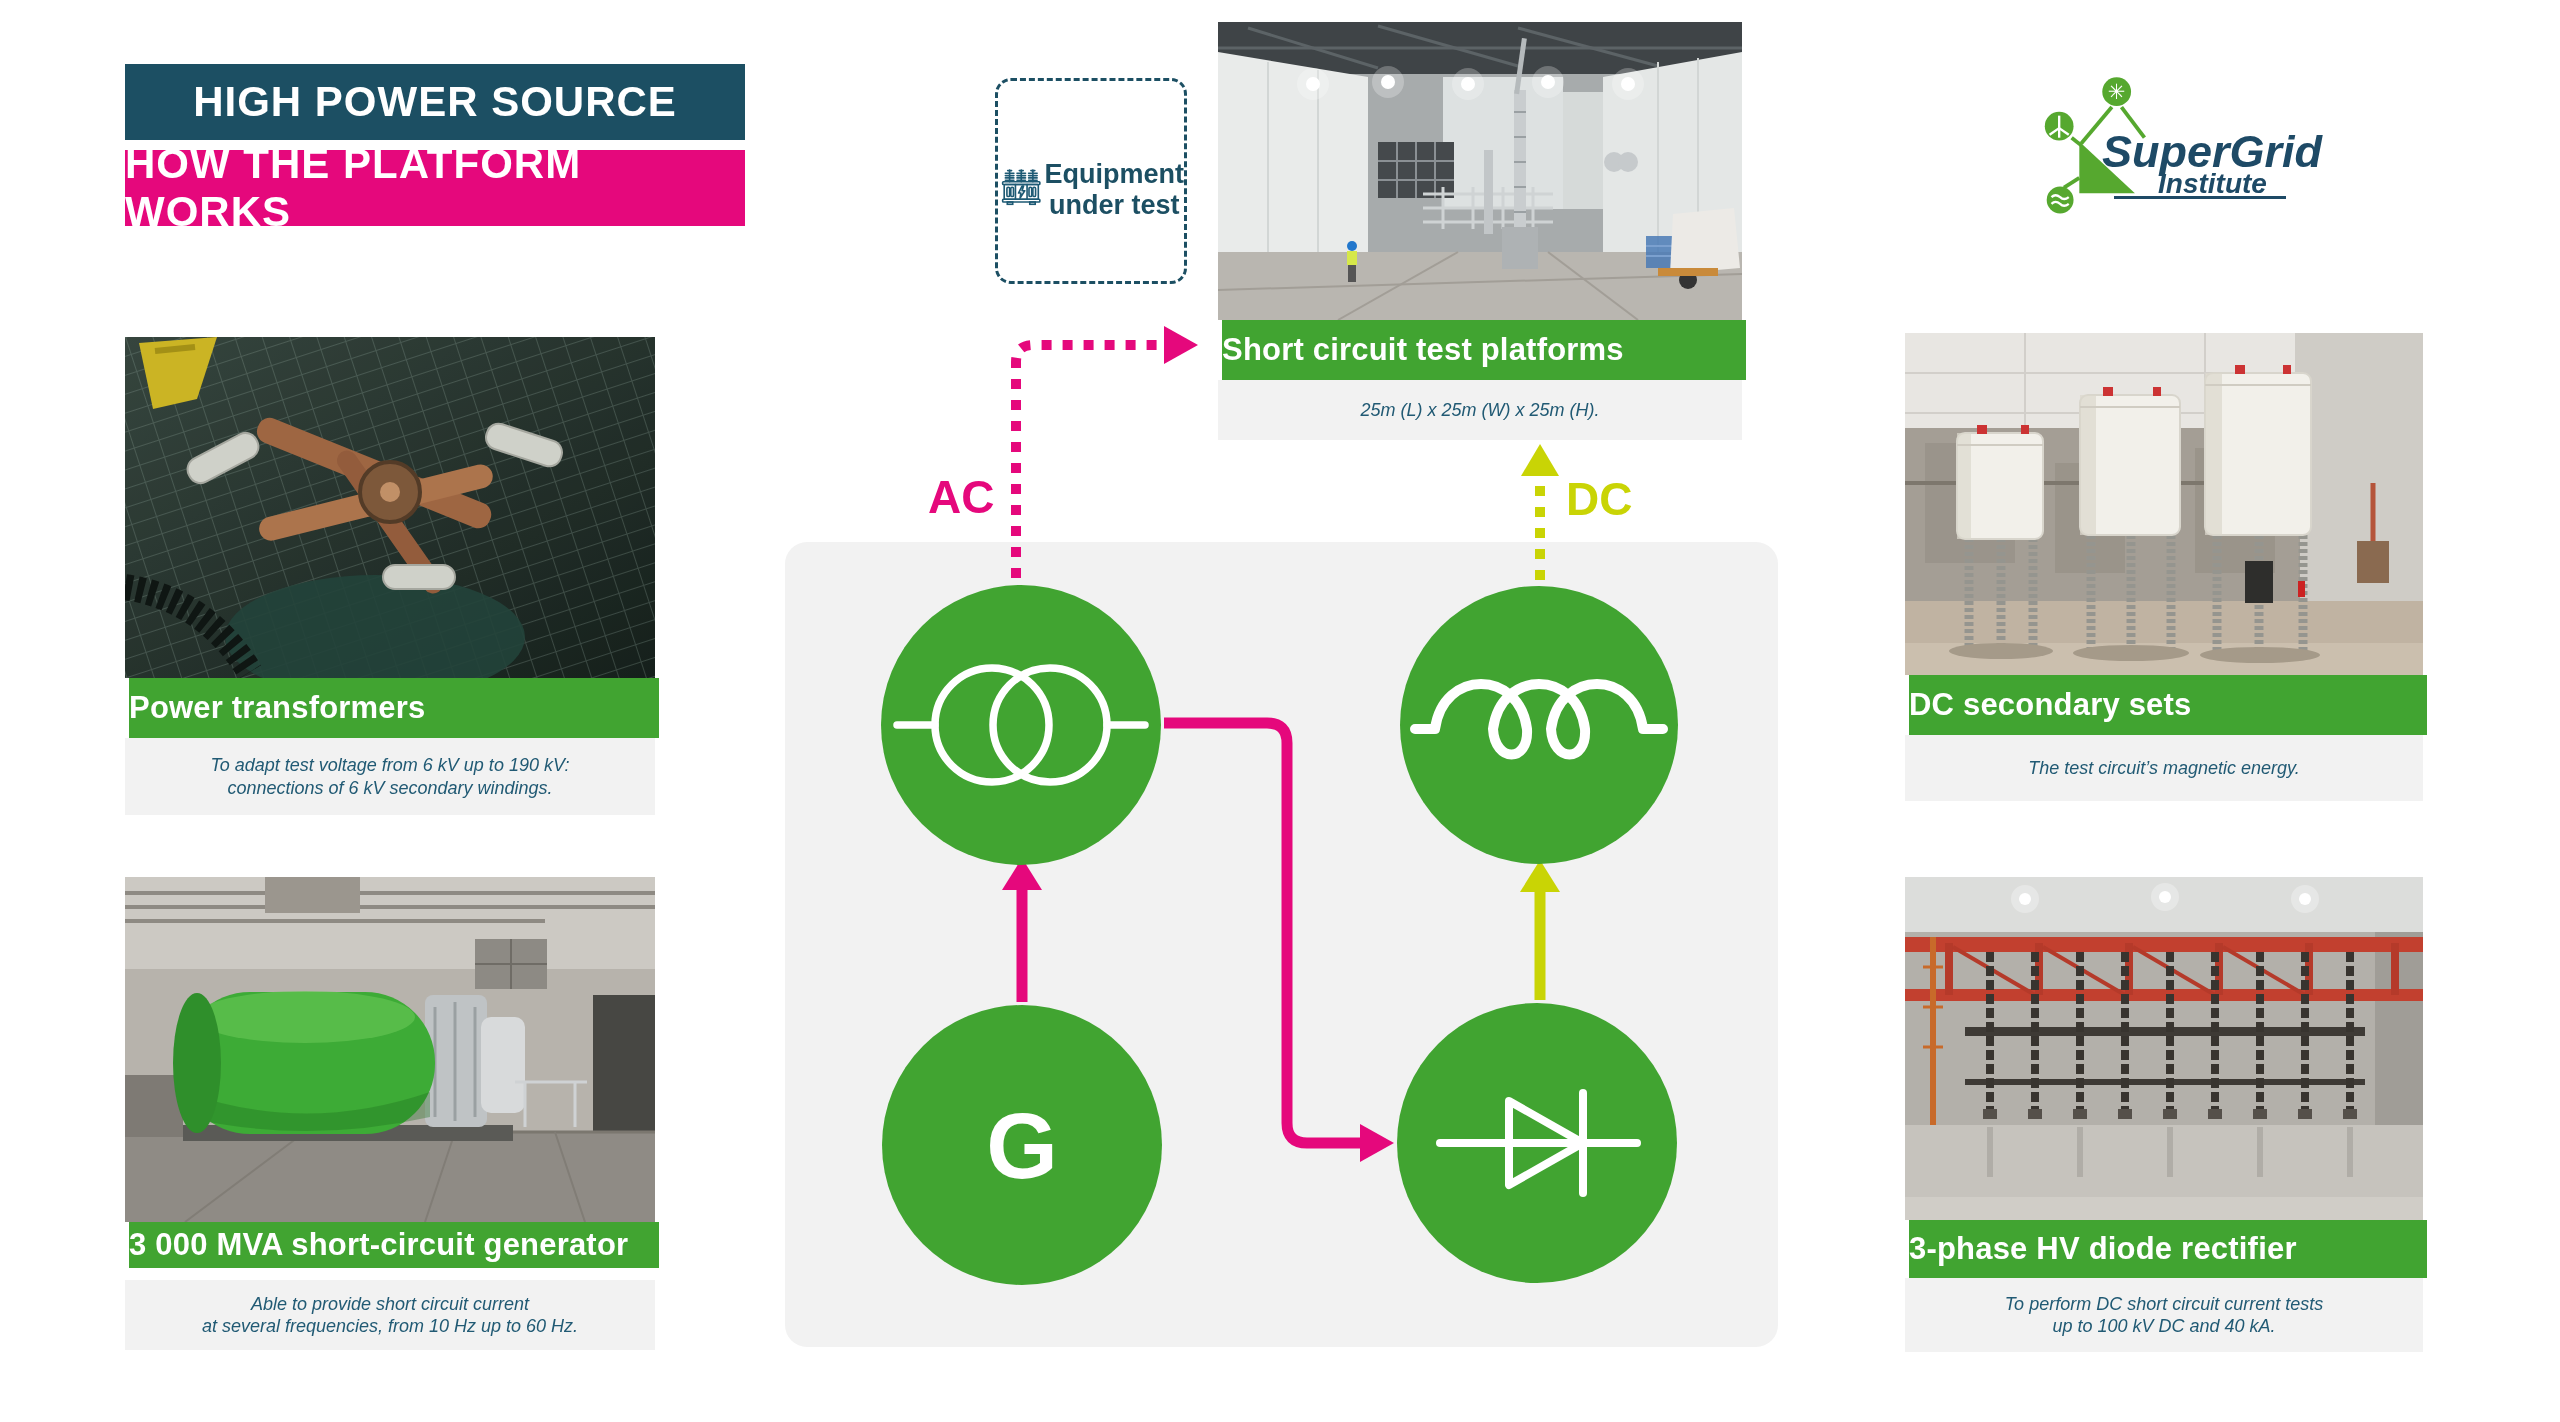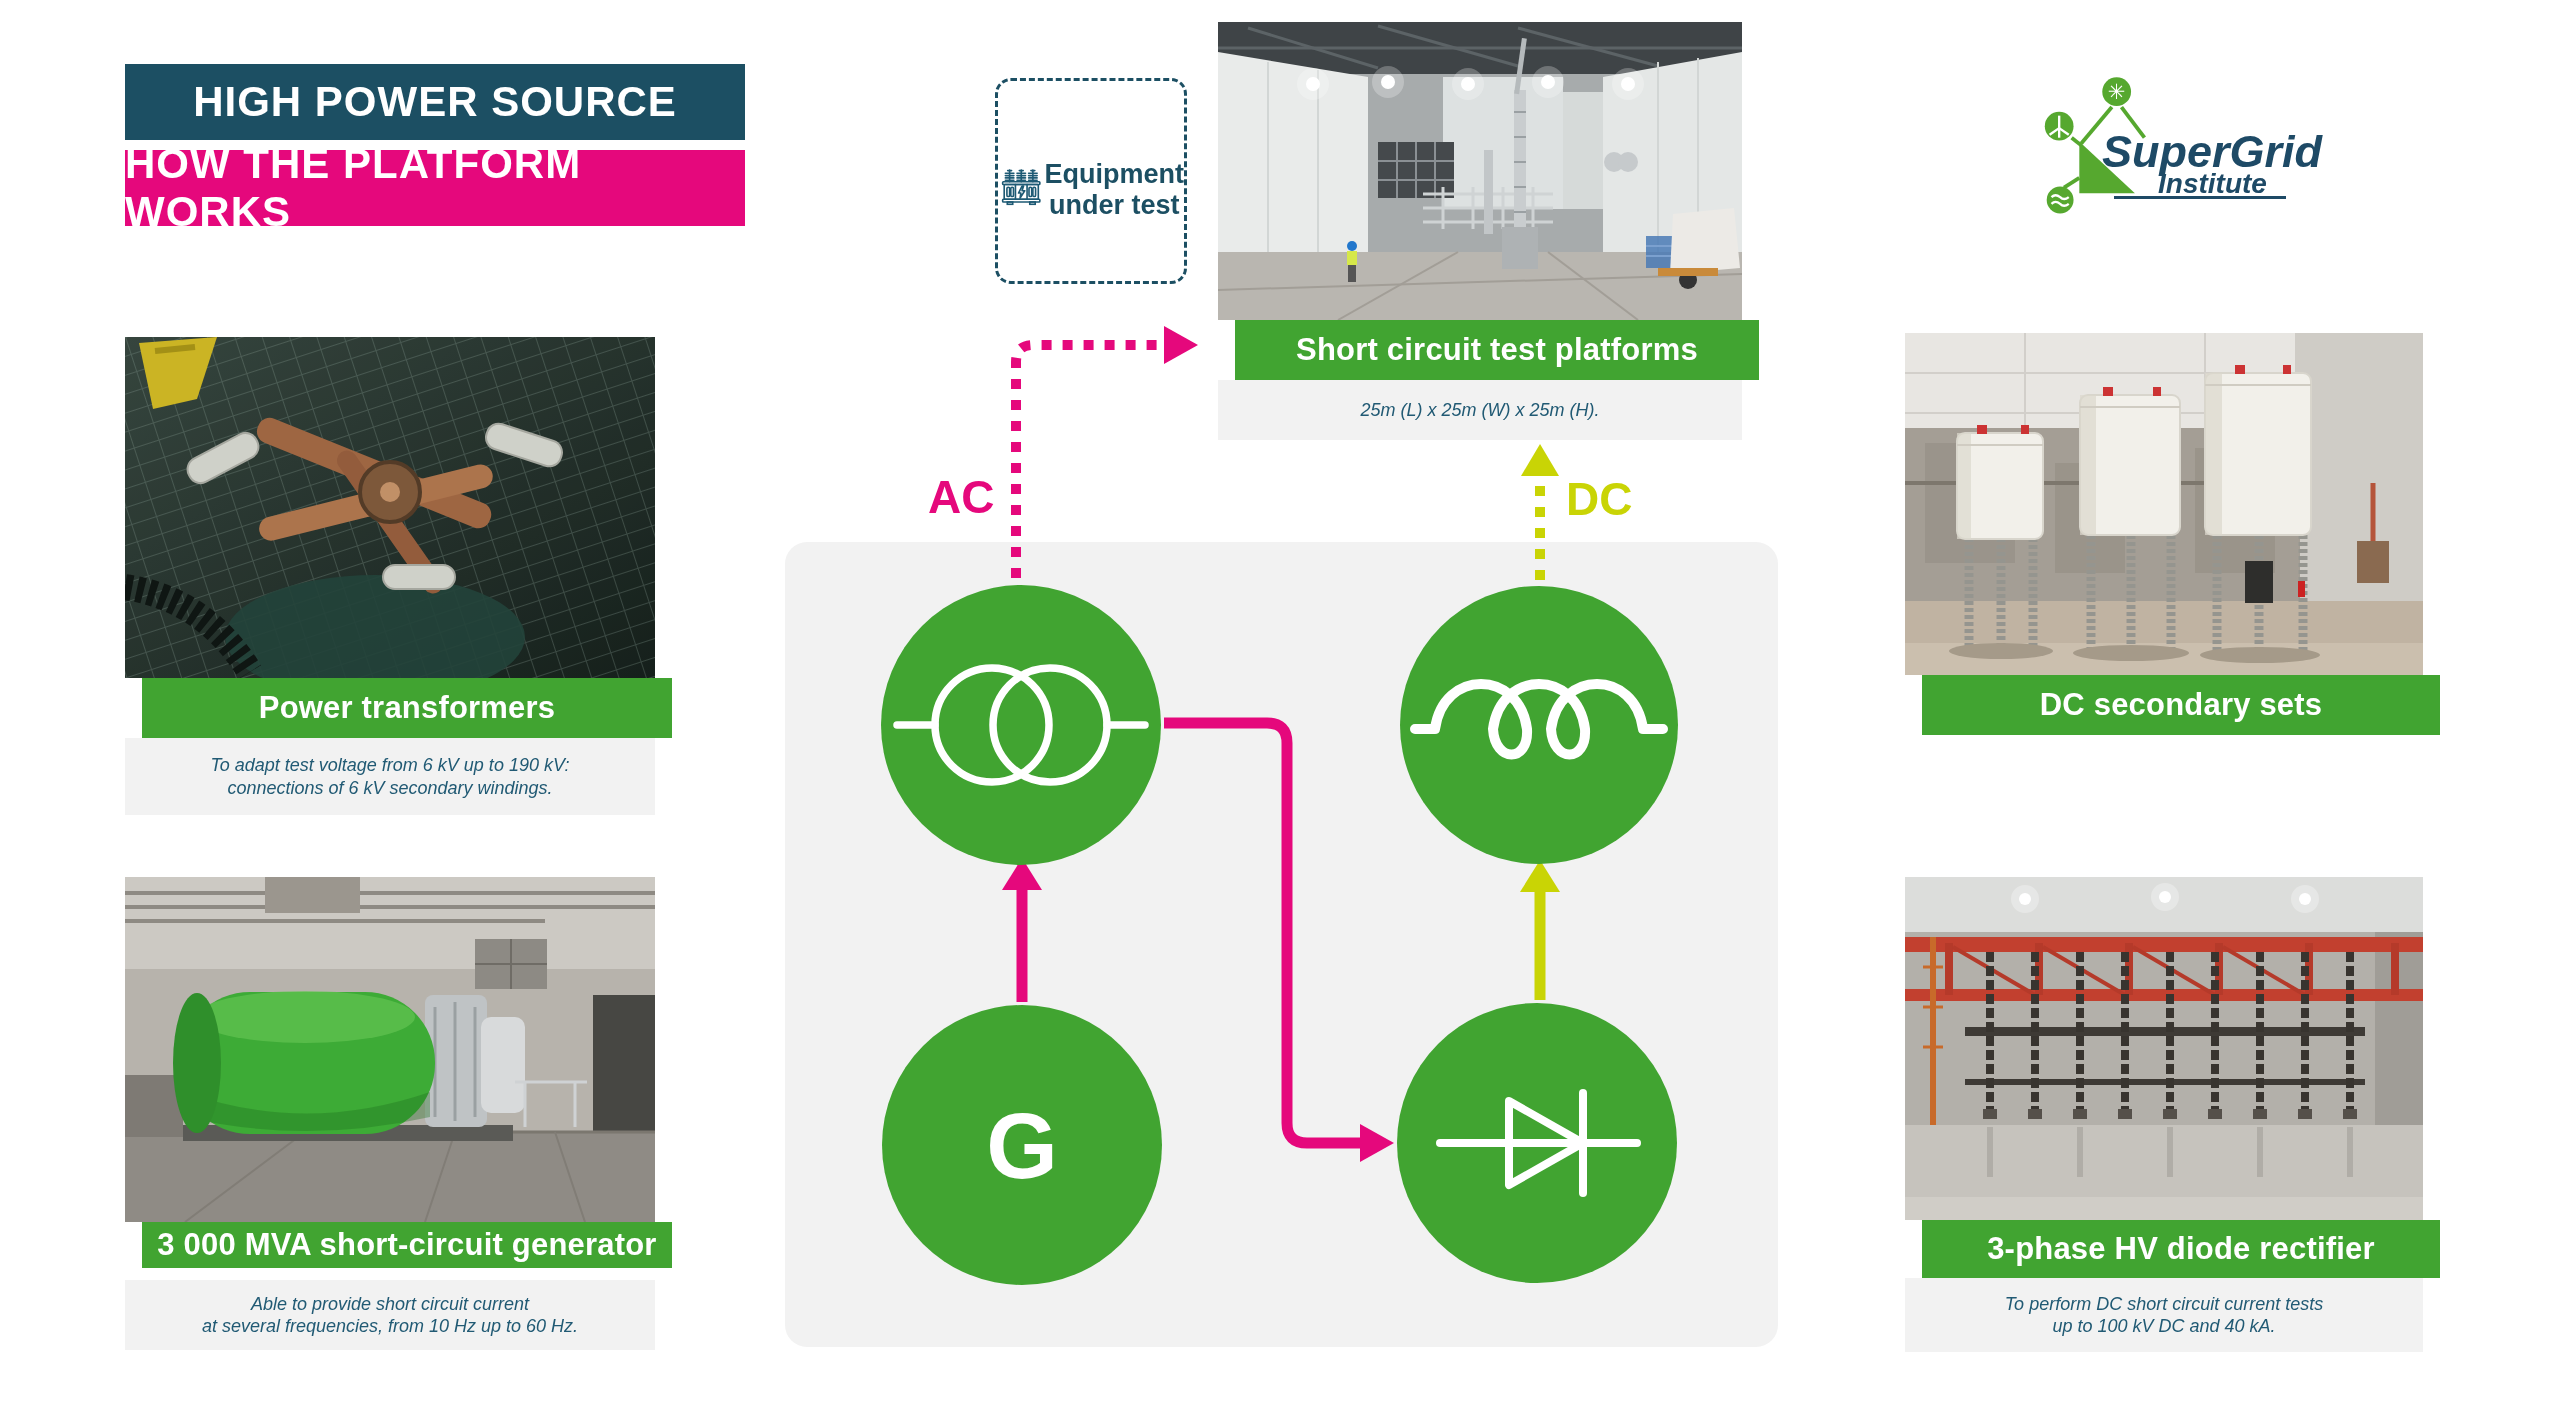--- a/index.html
+++ b/index.html
@@ -11,21 +11,21 @@
   .canvas{position:relative;width:2560px;height:1422px;background:#fff;overflow:hidden}
 
   .banner{position:absolute;left:125px;width:620px;height:76px;display:flex;align-items:center;justify-content:center;
           color:#fff;font-size:42px;font-weight:700;letter-spacing:1px}
   .banner.teal{top:64px;background:var(--teal)}
   .banner.pink{top:150px;background:var(--pink)}
 
   .card{position:absolute}
   .photo{position:absolute;left:0;top:0;width:100%;overflow:hidden}
   .photo svg{display:block;width:100%;height:100%}
-  .bar{position:absolute;left:17px;width:100%;background:var(--green);color:#fff;display:flex;align-items:center;justify-content:center;
+  .bar{position:absolute;left:4px;width:100%;background:var(--green);color:#fff;display:flex;align-items:center;
        font-size:31px;font-weight:700;letter-spacing:.2px}
   .cap{position:absolute;left:0;width:100%;background:var(--caption_bg);color:var(--caption_text);
        display:flex;align-items:center;justify-content:center;text-align:center;
        font-size:18px;font-style:italic;line-height:1.25;white-space:pre-line}
 
   .panel{position:absolute;left:785px;top:542px;width:993px;height:805px;background:var(--panel_bg);border-radius:22px}
 
   .overlay{position:absolute;left:0;top:0;width:2560px;height:1422px;pointer-events:none}
 
   .equip-box{position:absolute;left:995px;top:78px;width:192px;height:206px;border:3px dashed var(--teal);border-radius:16px;
@@ -292,20 +292,21 @@
           </g>
         <rect x="340" y="228" width="28" height="42" fill="#2e2e2c"></rect>
         <rect x="393" y="248" width="7" height="16" fill="#cc2222"></rect>
         <rect x="452" y="208" width="32" height="42" fill="#8a6a50"></rect>
         <line x1="468" y1="150" x2="468" y2="208" stroke="#b5543a" stroke-width="5"></line>
       </svg>
     </div>
     <div class="bar" style="top:342px;height:60px">
       <span>DC secondary sets</span>
     </div>
+    <div class="cap" style="top:402px;height:66px">The test circuit’s magnetic energy.</div>
   </div>
 
   <div class="card" style="left:1905px;top:877px;width:518px;height:475px">
     <div class="photo" style="height:343px">
       <svg viewBox="0 0 518 343" preserveAspectRatio="none">
         <rect width="518" height="343" fill="#b3b0aa"></rect>
         <rect x="0" y="0" width="518" height="55" fill="#dcdddb"></rect>
         <g fill="#ffffff">
             <circle cx="120" cy="22" r="14" opacity="0.3"></circle>
             <circle cx="120" cy="22" r="6"></circle>

